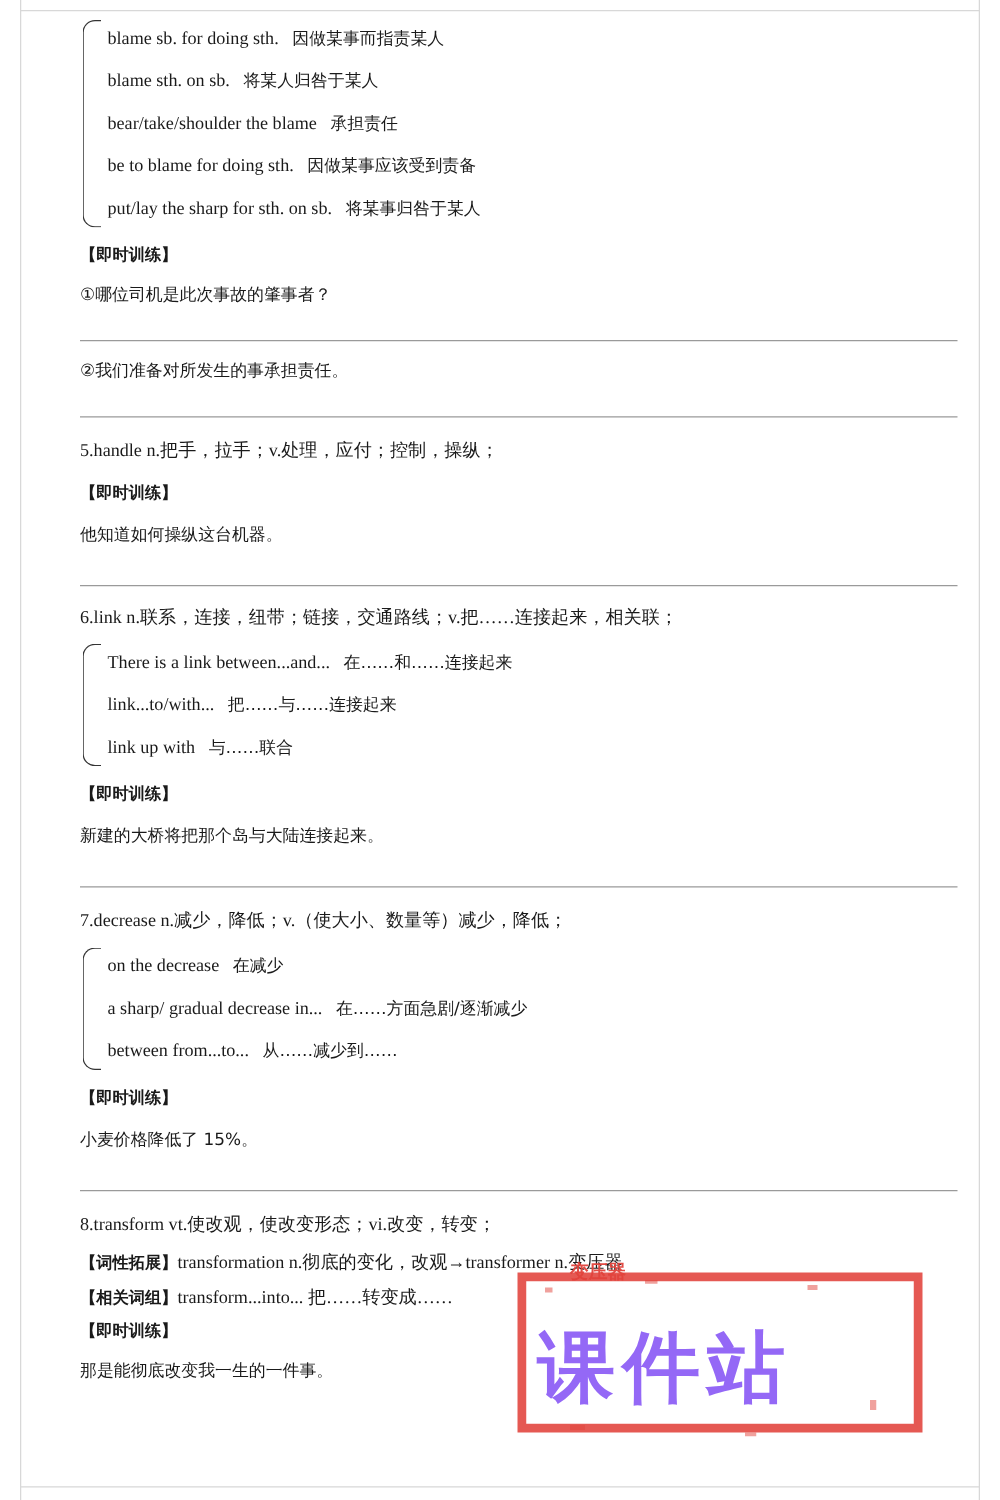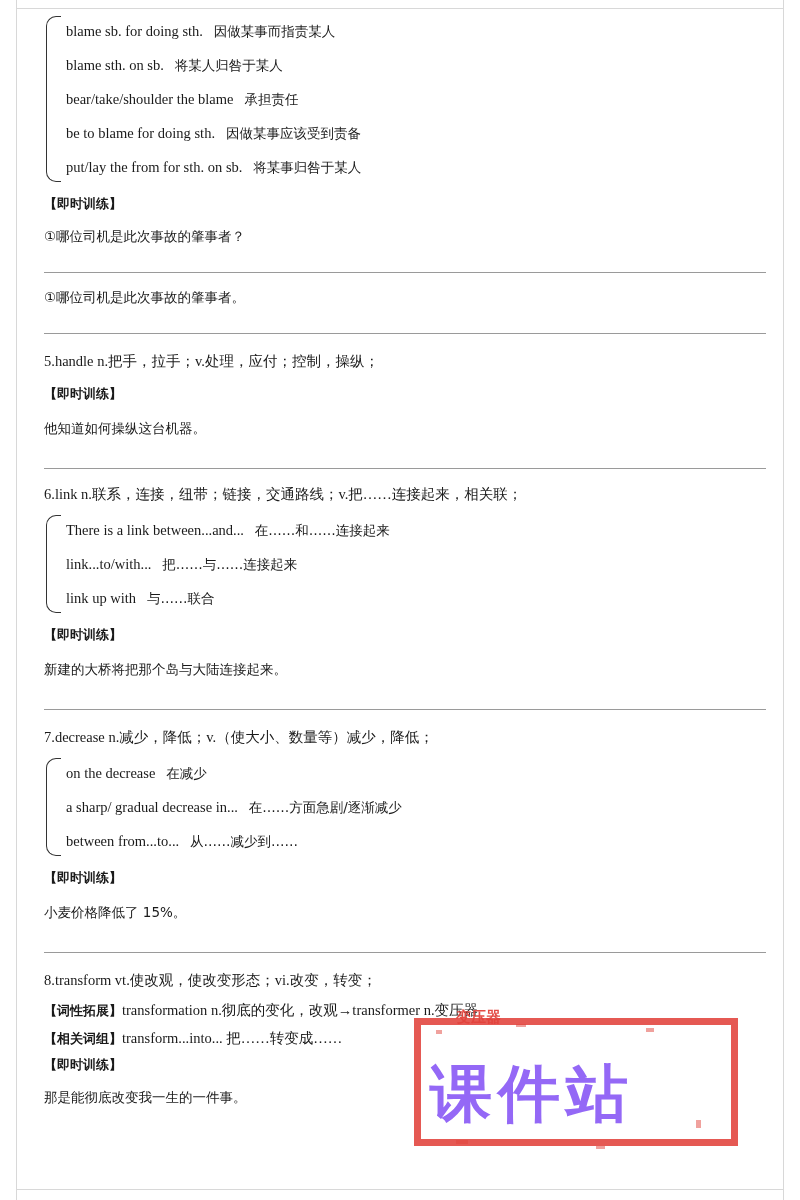--- a/index.html
+++ b/index.html
@@ -13,21 +13,21 @@
     position: relative;
     font-family: "Liberation Serif", serif;
     color: #1a1a1a;
     overflow: hidden;
   }
   .page {
     position: relative;
     width: 800px;
     height: 1200px;
     box-sizing: border-box;
-    padding: 14px 34px 0 34px;
+    padding: 14px 34px 0 54px;
   }
   
   .edge-left, .edge-right {
     position: absolute;
     top: 0;
     width: 1px;
     height: 1200px;
     background: #d8d8d8;
   }
   .edge-left { left: 16px; }
@@ -192,33 +192,33 @@
       </div>
       <div class="brace-line">
         <span class="en">bear/take/shoulder the blame</span>
         &nbsp;&nbsp;<span class="cn">承担责任</span>
       </div>
       <div class="brace-line">
         <span class="en">be to blame for doing sth.</span>
         &nbsp;&nbsp;<span class="cn">因做某事应该受到责备</span>
       </div>
       <div class="brace-line">
-        <span class="en">put/lay the from for sth. on sb.</span>
+        <span class="en">put/lay the sharp for sth. on sb.</span>
         &nbsp;&nbsp;<span class="cn">将某事归咎于某人</span>
       </div>
     </div>
 
     <div class="sp6"></div>
     <p class="tag">【即时训练】</p>
     <div class="sp12"></div>
     <p class="cnline">①哪位司机是此次事故的肇事者？</p>
     <div class="sp26"></div>
     <div class="rule"></div>
     <div class="sp14"></div>
-    <p class="cnline">①哪位司机是此次事故的肇事者。</p>
+    <p class="cnline">②我们准备对所发生的事承担责任。</p>
     <div class="sp26"></div>
     <div class="rule"></div>
 
     <div class="sp16"></div>
     <p class="entry">5.handle n.把手，拉手；v.处理，应付；控制，操纵；</p>
     <div class="sp12"></div>
     <p class="tag">【即时训练】</p>
     <div class="sp14"></div>
     <p class="cnline">他知道如何操纵这台机器。</p>
     <div class="sp30"></div>

